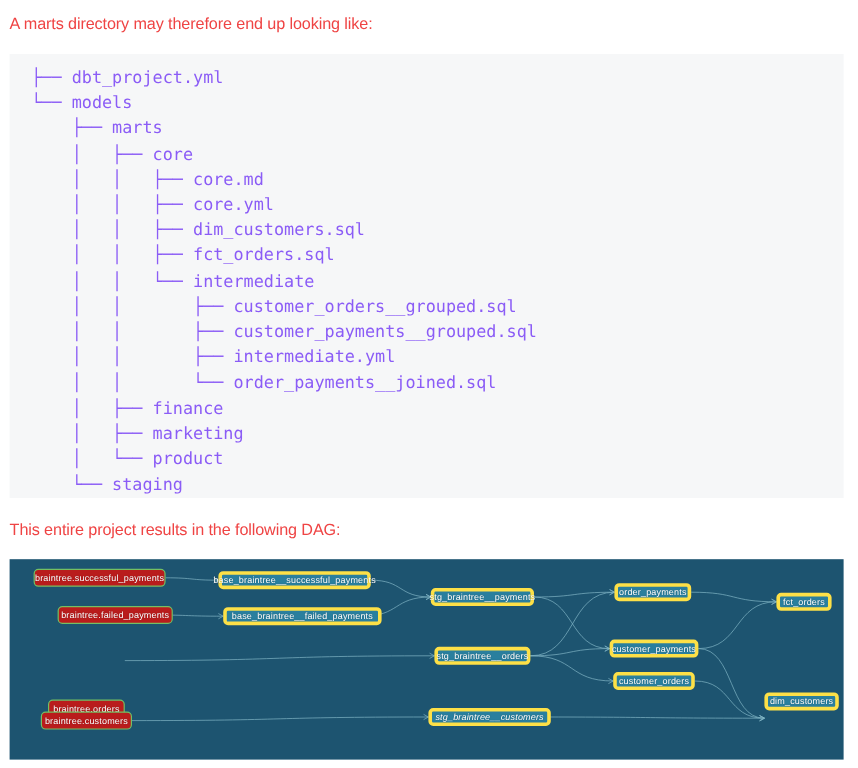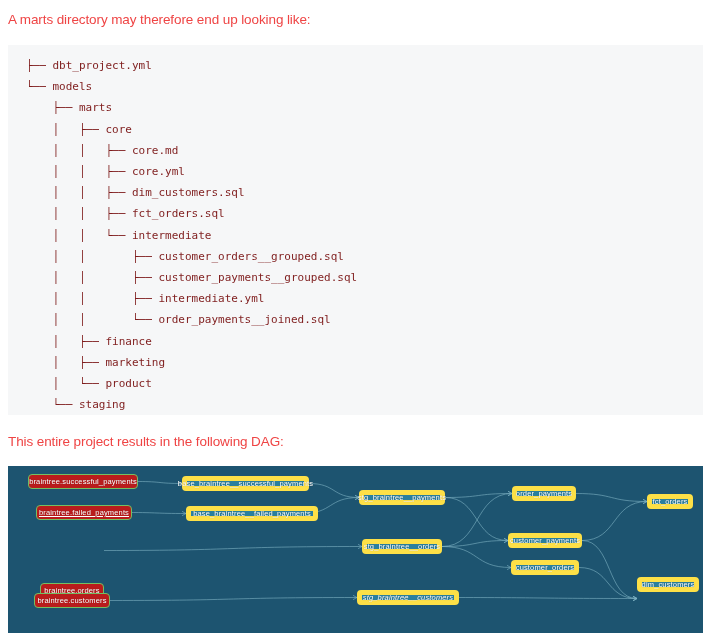--- a/index.html
+++ b/index.html
@@ -36,23 +36,23 @@
     width: 695px;
     height: 370px;
     background: #f6f7f8;
     box-sizing: border-box;
     padding: 10px 0 10px 18px;
     overflow: hidden;
   }
   .code-block pre {
     margin: 0;
     font-family: "DejaVu Sans Mono", "Liberation Mono", monospace;
-    font-size: 11px;
+    font-size: 14px;
     line-height: 21.2px;
-    color: #7f1d1d;
+    color: #8b5cf6;
     white-space: pre;
     letter-spacing: 0px;
   }
 
   
   .dag-panel {
     position: absolute;
     left: 8px;
     top: 466px;
     width: 695px;
@@ -83,21 +83,21 @@
     height: 15px;
     white-space: nowrap;
     text-shadow: 0 0 1px rgba(0,0,0,0.35);
   }
   .dag-node.source {
     background: #b91c1c;
     border: 1px solid #74bf63;
   }
   .dag-node.model {
     background: #2a7f9e;
-    border: 5px solid #fde047;
+    border: 3px solid #fde047;
   }
 </style>
 </head>
 <body>
 
 <div class="prose-text" id="intro-text">A marts directory may therefore end up looking like:</div>
 
 <div class="code-block">
   <pre>├── dbt_project.yml
 └── models
@@ -150,21 +150,21 @@
       <path d="M635,33.3 L639,35.5 L635,37.7" fill="none" stroke="#7fb3c4" stroke-width="0.8" opacity="0.75"></path>
       <path d="M574,74.5 C609.75,74.5 603.25,35.5 639,35.5" fill="none" stroke="#7fb3c4" stroke-width="0.8" opacity="0.75"></path>
       <path d="M635,33.3 L639,35.5 L635,37.7" fill="none" stroke="#7fb3c4" stroke-width="0.8" opacity="0.75"></path>
       <path d="M574,74.5 C604.25,74.5 598.75,132.5 629,132.5" fill="none" stroke="#7fb3c4" stroke-width="0.8" opacity="0.75"></path>
       <path d="M625,130.3 L629,132.5 L625,134.7" fill="none" stroke="#7fb3c4" stroke-width="0.8" opacity="0.75"></path>
       <path d="M571,101.5 C602.9,101.5 597.1,132.5 629,132.5" fill="none" stroke="#7fb3c4" stroke-width="0.8" opacity="0.75"></path>
       <path d="M625,130.3 L629,132.5 L625,134.7" fill="none" stroke="#7fb3c4" stroke-width="0.8" opacity="0.75"></path>
     </svg>
   <div id="dag-node-layer">
       <div class="dag-node source" style="left: 20px; top: 8px; width: 110px;">braintree.successful_payments</div>
-      <div class="dag-node source" style="left: 28px; top: 39px; width: 96px; text-decoration: underline;">braintree.failed_payments</div>
+      <div class="dag-node source" style="left: 40px; top: 39px; width: 96px;">braintree.failed_payments</div>
       <div class="dag-node source" style="left: 32px; top: 77px; width: 64px; margin-top: 40px;">braintree.orders</div>
       <div class="dag-node source" style="left: 26px; top: 127px; width: 76px;">braintree.customers</div>
       <div class="dag-node model" style="left: 174px; top: 10px; width: 127px;">base_braintree__successful_payments</div>
       <div class="dag-node model" style="left: 178px; top: 40px; width: 132px;">base_braintree__failed_payments</div>
       <div class="dag-node model" style="left: 351px; top: 24px; width: 86px;">stg_braintree__payments</div>
       <div class="dag-node model" style="left: 354px; top: 73px; width: 80px;">stg_braintree__orders</div>
       <div class="dag-node model" style="left: 349px; top: 124px; width: 102px; font-style: italic;">stg_braintree__customers</div>
       <div class="dag-node model" style="left: 504px; top: 20px; width: 64px;">order_payments</div>
       <div class="dag-node model" style="left: 500px; top: 67px; width: 74px;">customer_payments</div>
       <div class="dag-node model" style="left: 503px; top: 94px; width: 68px;">customer_orders</div>

